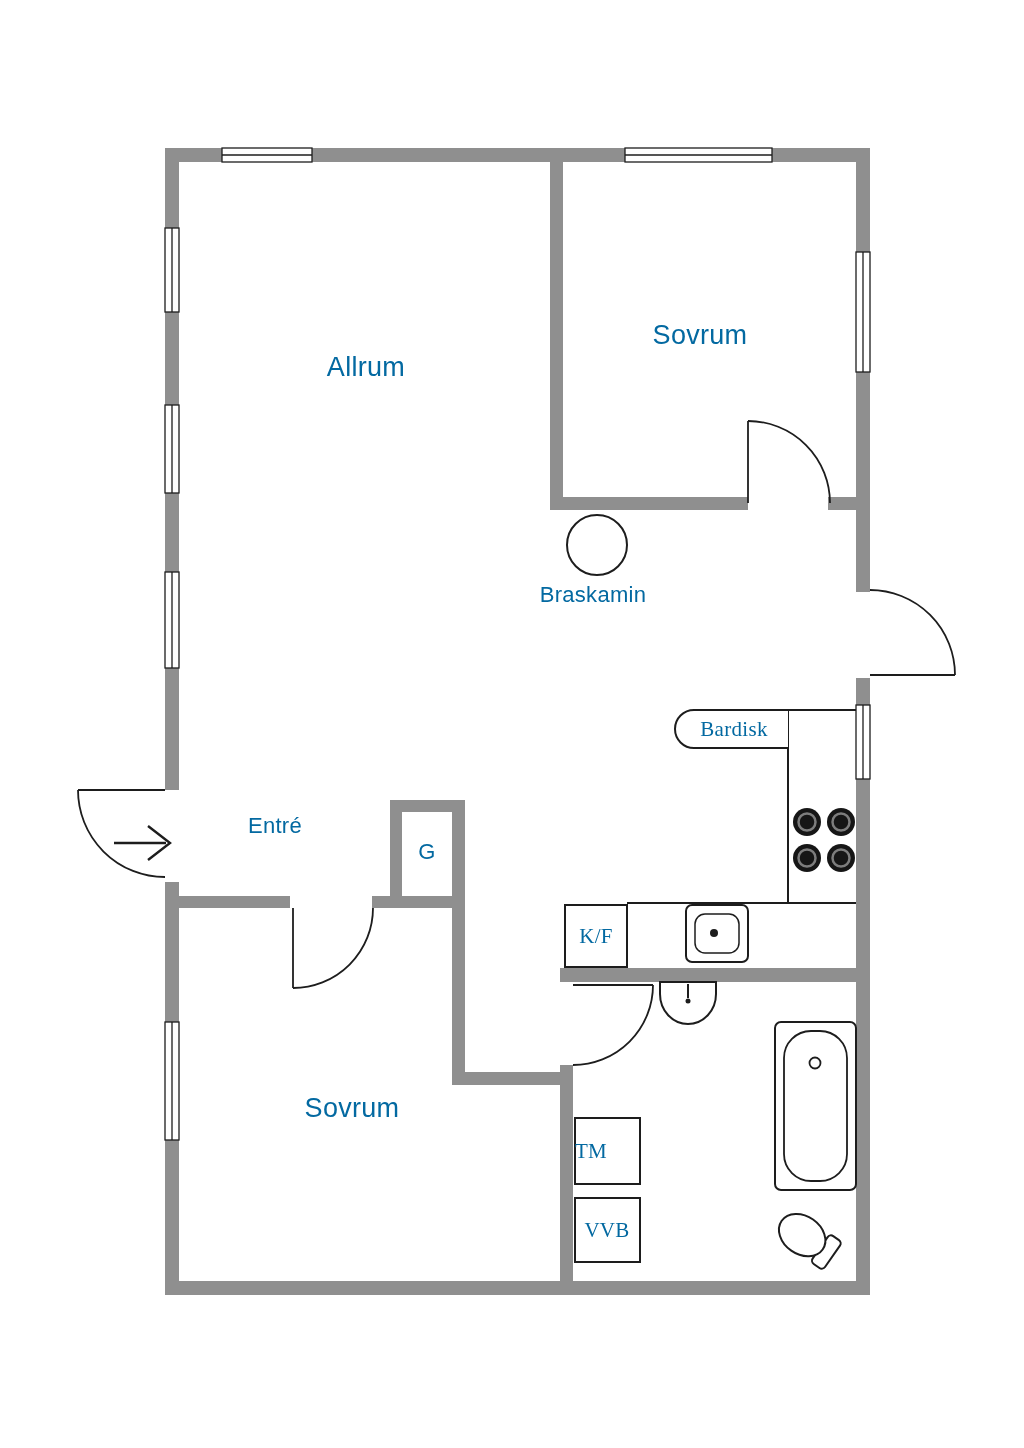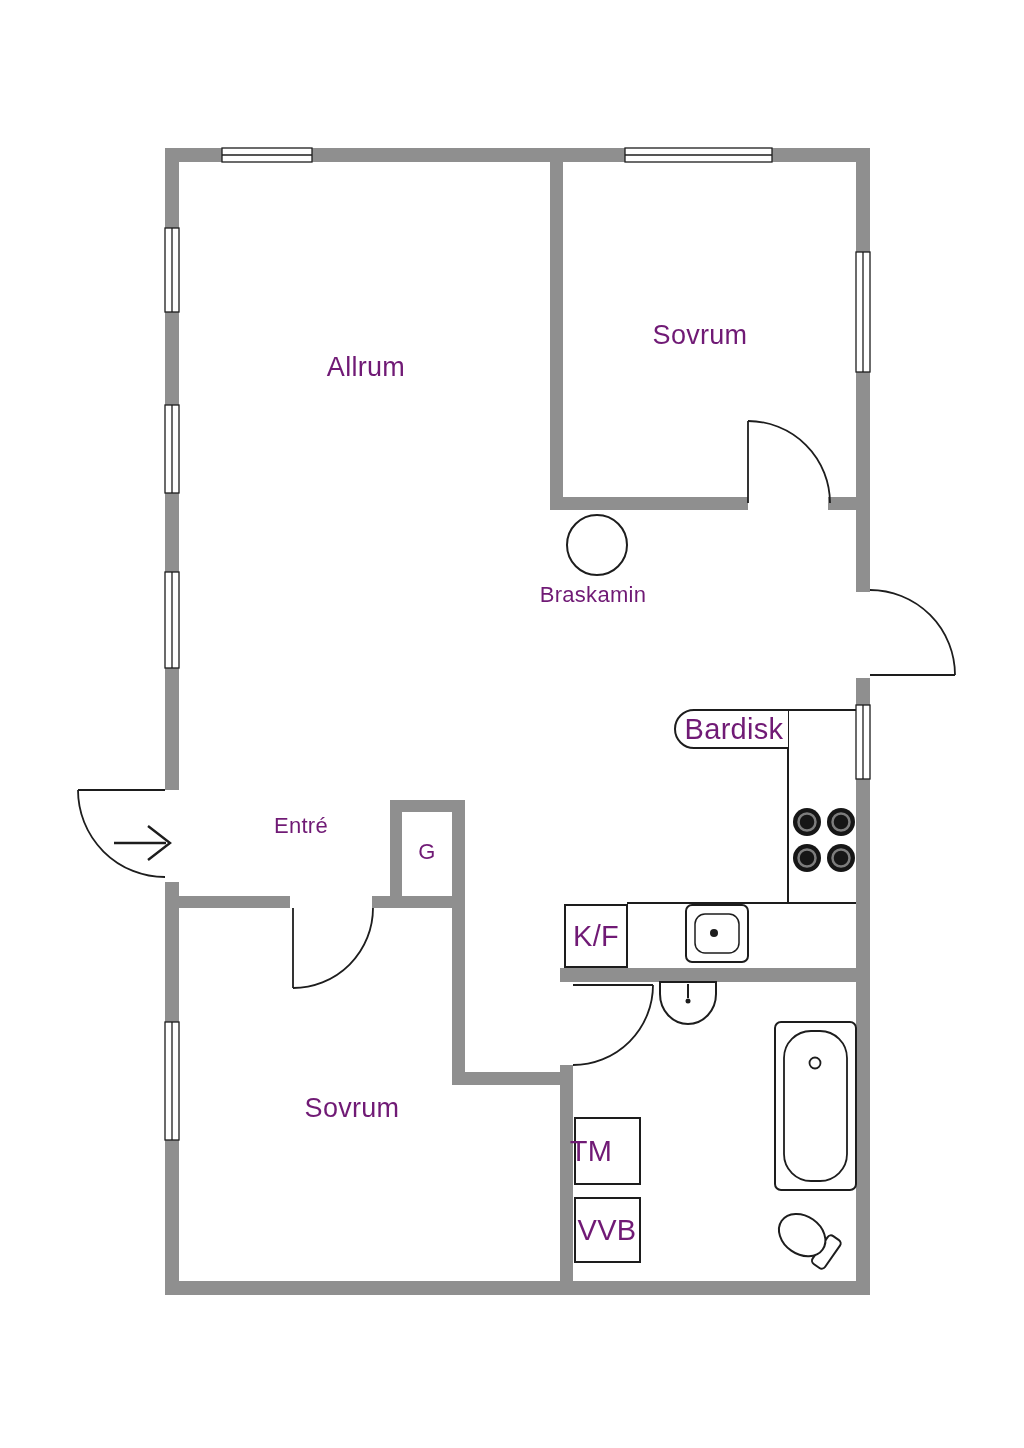--- a/index.html
+++ b/index.html
@@ -7,27 +7,27 @@
     position:relative;
     width:1024px;height:1448px;
     background:#ffffff;
     font-family:"Liberation Sans", sans-serif;
     overflow:hidden;
   }
   .plan svg{position:absolute;left:0;top:0;}
   .lbl{
     position:absolute;
     transform:translate(-50%,-50%);
-    color:#701a75;
+    color:#0369a1;
     white-space:nowrap;
     letter-spacing:0.3px;
   }
   .lbl-lg{font-size:27px;}
   .lbl-md{font-size:22px;}
-  .lbl-sm{font-size:29px;}
+  .lbl-sm{font-size:21px;font-family:Liberation Serif, serif;}
 </style>
 </head>
 <body>
 
 <div class="plan">
 
   <svg width="1024" height="1448" viewBox="0 0 1024 1448">
 
     <g fill="#8f8f8f">
       <rect x="165" y="148" width="705" height="14"></rect>
@@ -171,20 +171,20 @@
     <g stroke="#1d1d1d" stroke-width="2.4" fill="none">
       <line x1="114" y1="843" x2="166" y2="843"></line>
       <path d="M 148 826 L 170 843 L 148 860"></path>
     </g>
   </svg>
 
   <span class="lbl lbl-lg" style="left:366px;top:367px;">Allrum</span>
   <span class="lbl lbl-lg" style="left:700px;top:335px;">Sovrum</span>
   <span class="lbl lbl-md" style="left:593px;top:595px;">Braskamin</span>
   <span class="lbl lbl-sm" style="left:734px;top:729px;">Bardisk</span>
-  <span class="lbl lbl-md" style="left:301px;top:826px;">Entré</span>
+  <span class="lbl lbl-md" style="left:275px;top:826px;">Entré</span>
   <span class="lbl lbl-md" style="left:427px;top:852px;">G</span>
   <span class="lbl lbl-sm" style="left:596px;top:936px;">K/F</span>
   <span class="lbl lbl-lg" style="left:352px;top:1108px;">Sovrum</span>
   <span class="lbl lbl-sm" style="left:591px;top:1151px;">TM</span>
   <span class="lbl lbl-sm" style="left:607px;top:1230px;">VVB</span>
 
 </div>
 
 </body></html>

